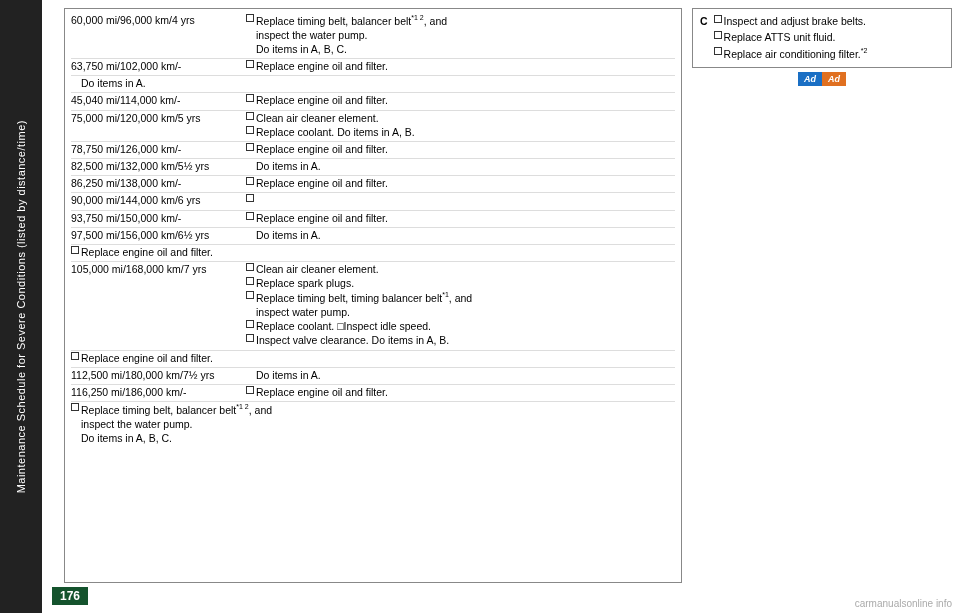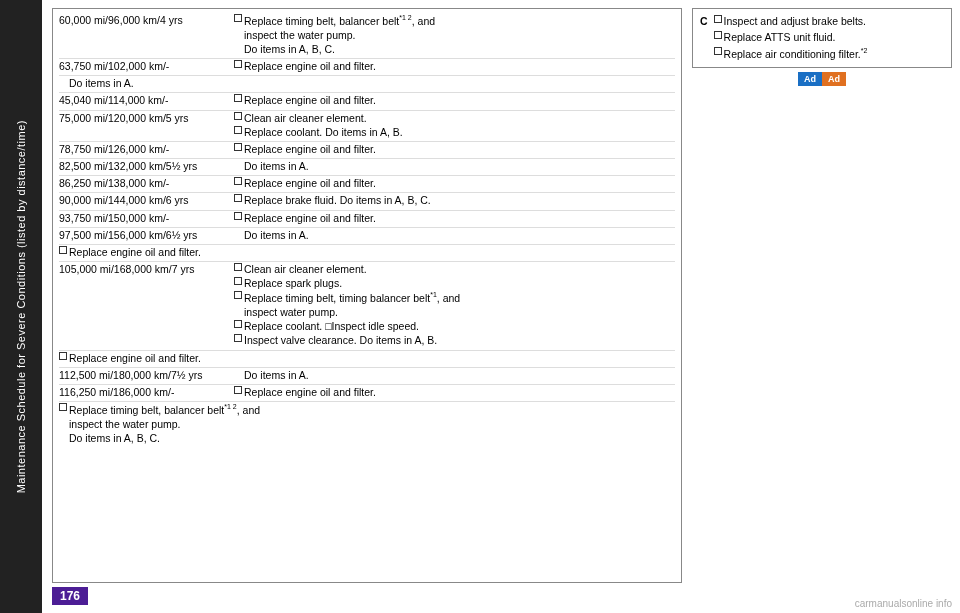--- a/index.html
+++ b/index.html
@@ -38,20 +38,21 @@
       flex-direction: column;
       padding: 8px 8px 8px 10px;
       position: relative;
     }
 
     
     .columns {
       display: flex;
       flex: 1;
       gap: 10px;
+      margin-left: 12px;
     }
 
     
     .left-table {
       flex: 1.2;
       border: 1px solid #888;
       padding: 4px 6px;
       font-size: 10.5px;
       line-height: 1.4;
       overflow: hidden;
@@ -106,20 +107,21 @@
       font-size: 10.5px;
       line-height: 1.5;
     }
 
     .ad-bar {
       margin-top: 4px;
       display: flex;
       justify-content: center;
       align-items: flex-start;
       gap: 0;
+      font-style: italic;
     }
 
     .ad-blue {
       background: #1a6fc4;
       color: white;
       font-size: 9px;
       padding: 2px 6px;
       font-weight: bold;
     }
 
@@ -133,21 +135,21 @@
 
     
     .bottom-bar {
       display: flex;
       align-items: center;
       padding-top: 4px;
       gap: 8px;
     }
 
     .page-num {
-      background: #4c1d95;
+      background: #14532d;
       color: #fff;
       font-weight: bold;
       font-size: 12px;
       padding: 2px 8px;
     }
 
     .watermark {
       position: absolute;
       bottom: 4px;
       right: 8px;
@@ -263,21 +265,20 @@
               <span>Replace engine oil and filter.</span>
             </div>
           </div>
         </div>
         <div style="border-top: 1px solid rgb(221, 221, 221); margin: 0px;"></div>
         <div class="row-group">
           <div class="interval-cell">90,000 mi/144,000 km/6 yrs</div>
           <div class="service-cell">
             <div class="checkbox-line">
               <span class="cb"></span>
-              <span>Replace brake fluid. Do items in A, B, C.</span>
             </div>
           </div>
         </div>
         <div style="border-top: 1px solid rgb(221, 221, 221); margin: 0px;"></div>
         <div class="row-group">
           <div class="interval-cell">93,750 mi/150,000 km/-</div>
           <div class="service-cell">
             <div class="checkbox-line">
               <span class="cb"></span>
               <span>Replace engine oil and filter.</span>

